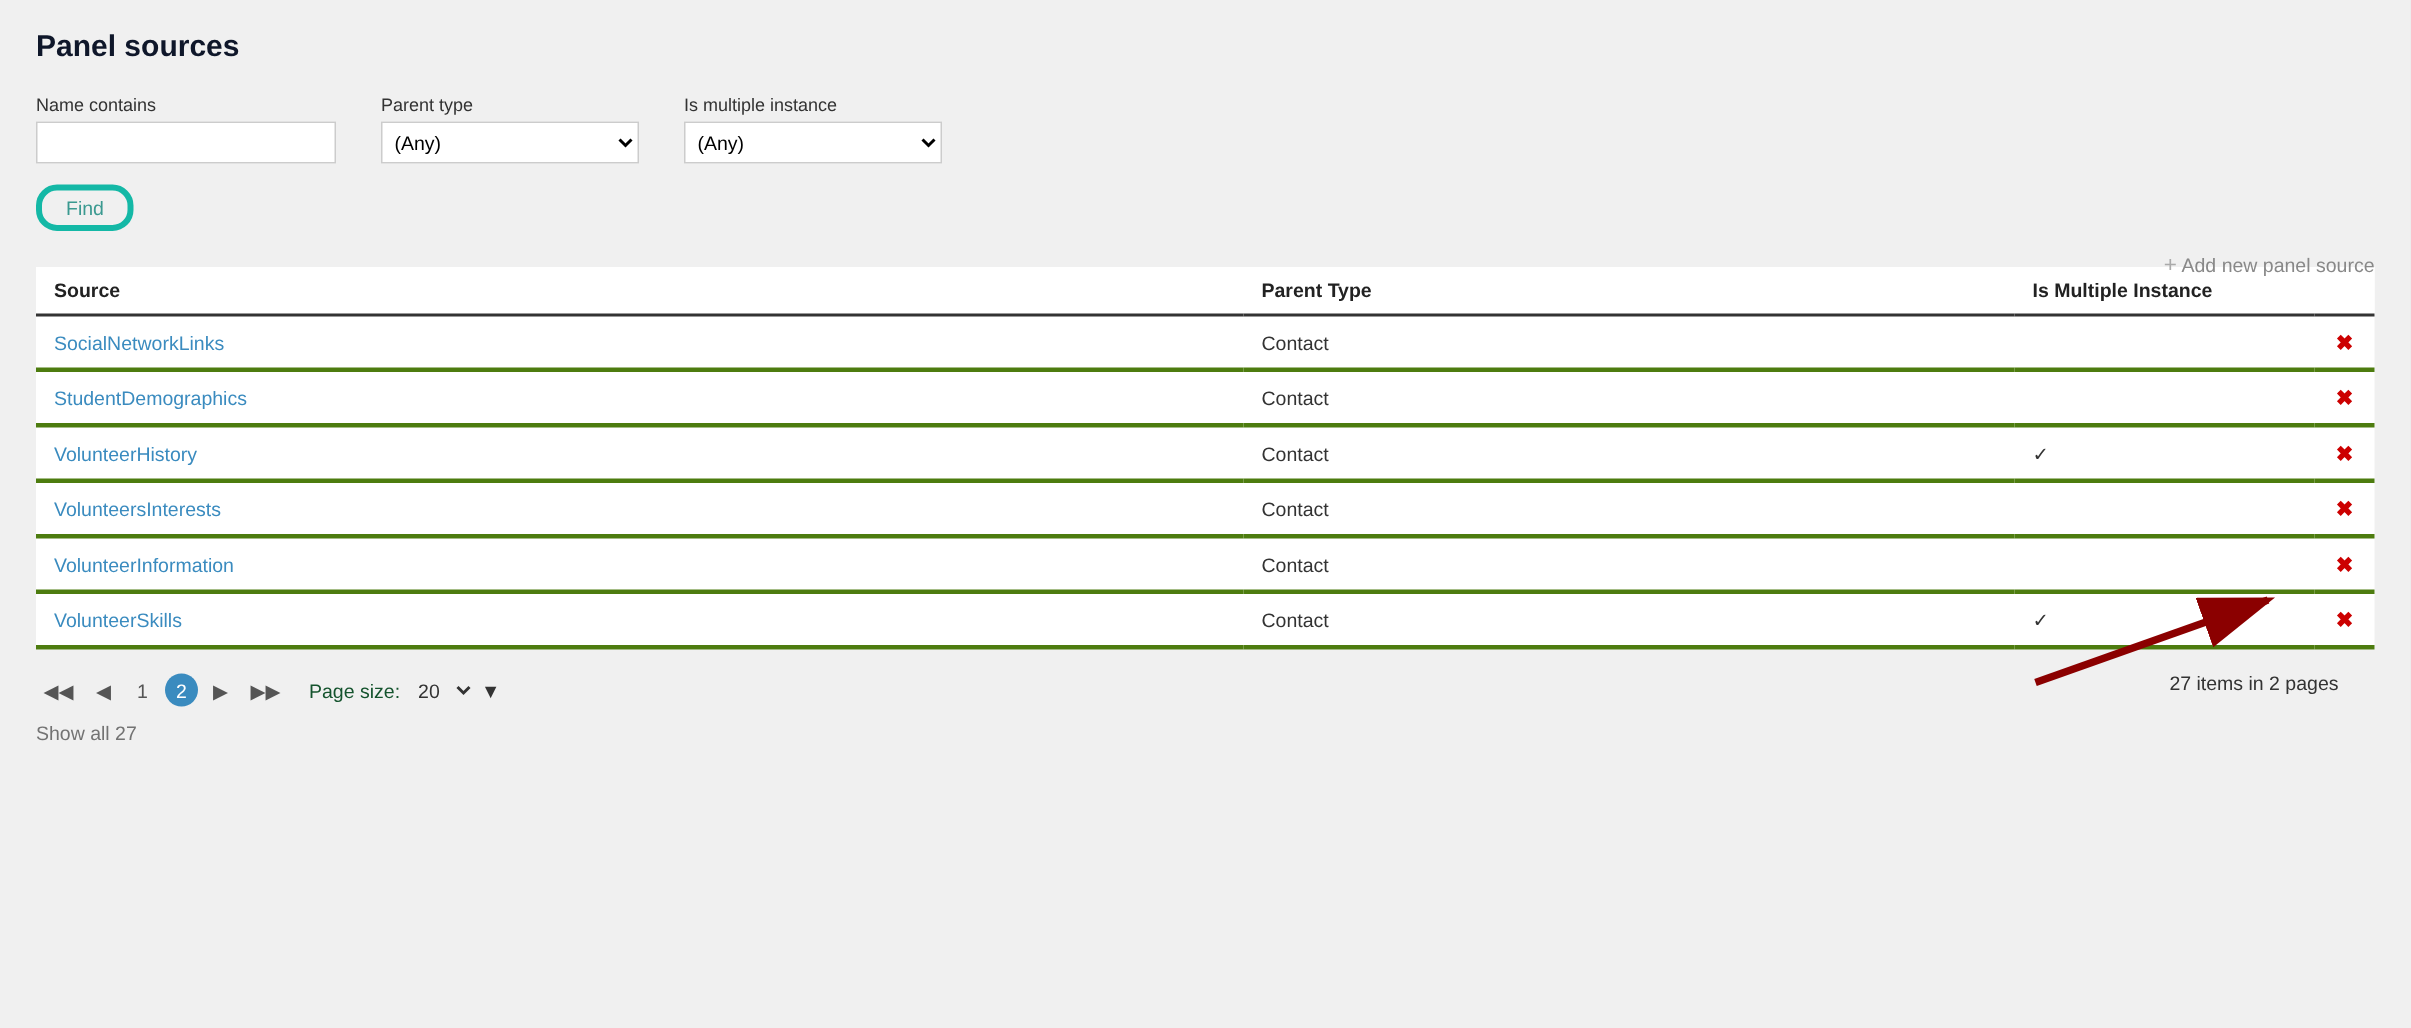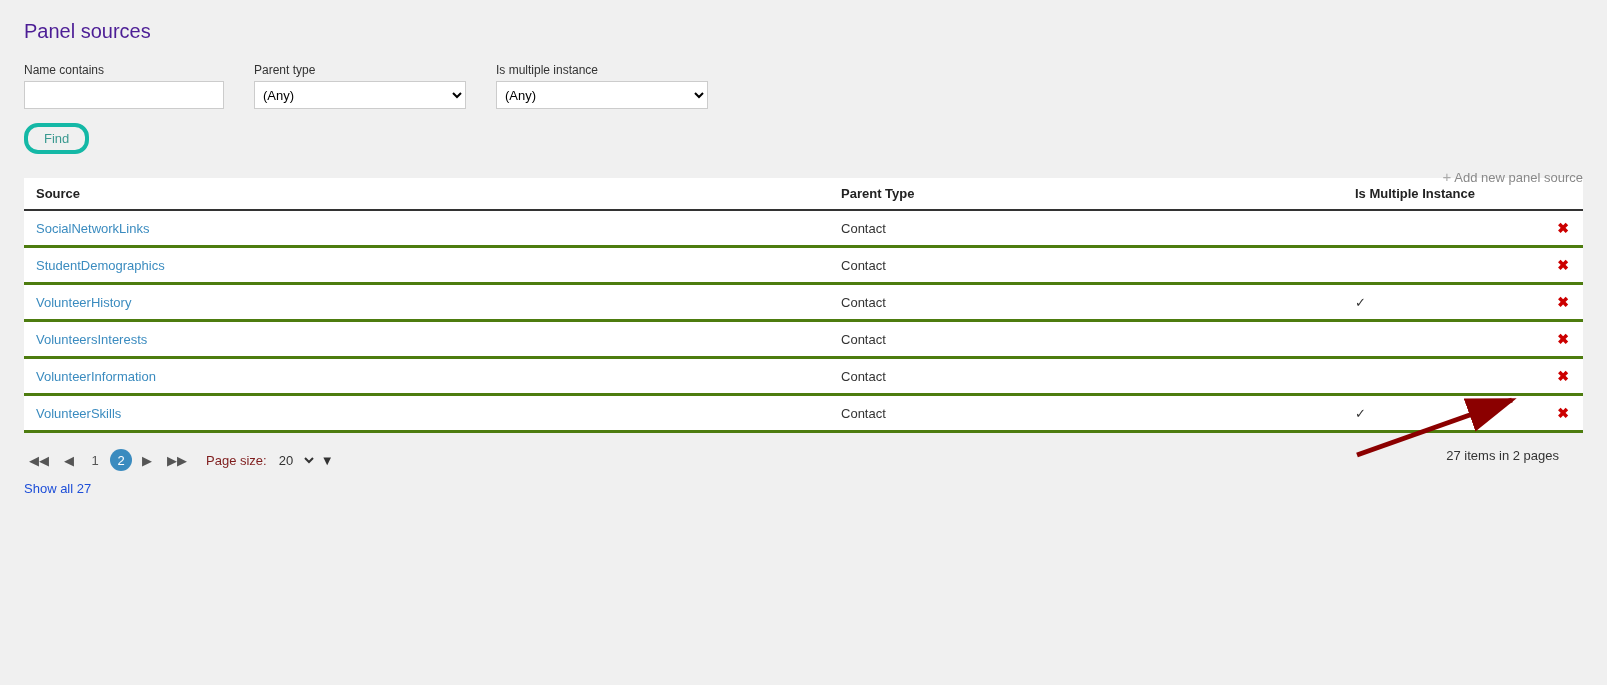--- a/index.html
+++ b/index.html
@@ -11,23 +11,23 @@
       min-height: 685px;
     }
     .page-container {
       background: #f0f0f0;
       min-height: 685px;
       padding: 20px 24px;
       position: relative;
     }
     .page-title {
       font-size: 20px;
-      font-weight: normal;
+      font-weight: bold;
       margin-bottom: 20px;
-      color: #4c1d95;
+      color: #0f172a;
     }
     .filter-row {
       display: flex;
       gap: 30px;
       align-items: flex-end;
       margin-bottom: 14px;
     }
     .filter-group {
       display: flex;
       flex-direction: column;
@@ -39,21 +39,21 @@
     }
     .filter-group input[type="text"] {
       width: 200px;
       height: 28px;
       border: 1px solid #ccc;
       background: #fff;
       padding: 3px 6px;
       font-size: 13px;
     }
     .filter-group select {
-      width: 212px;
+      width: 172px;
       height: 28px;
       border: 1px solid #ccc;
       background: #fff;
       padding: 2px 4px;
       font-size: 13px;
     }
     .find-btn {
       display: inline-block;
       padding: 4px 16px;
       border: 4px solid #14b8a6;
@@ -153,32 +153,32 @@
       width: 22px;
       height: 22px;
       display: inline-flex;
       align-items: center;
       justify-content: center;
       padding: 0;
     }
     .page-size-label {
       margin-left: 10px;
       font-size: 13px;
-      color: #7f1d1d;
+      color: #14532d;
     }
     .page-size-select {
       margin-left: 4px;
       font-size: 13px;
       border: none;
       background: transparent;
       cursor: pointer;
       color: #333;
     }
     .show-all-link {
-      color: #1d4ed8;
+      color: #737373;
       text-decoration: none;
       font-size: 13px;
       cursor: pointer;
       display: inline-block;
       margin-top: 4px;
     }
     .items-summary {
       position: absolute;
       right: 24px;
       font-size: 13px;

